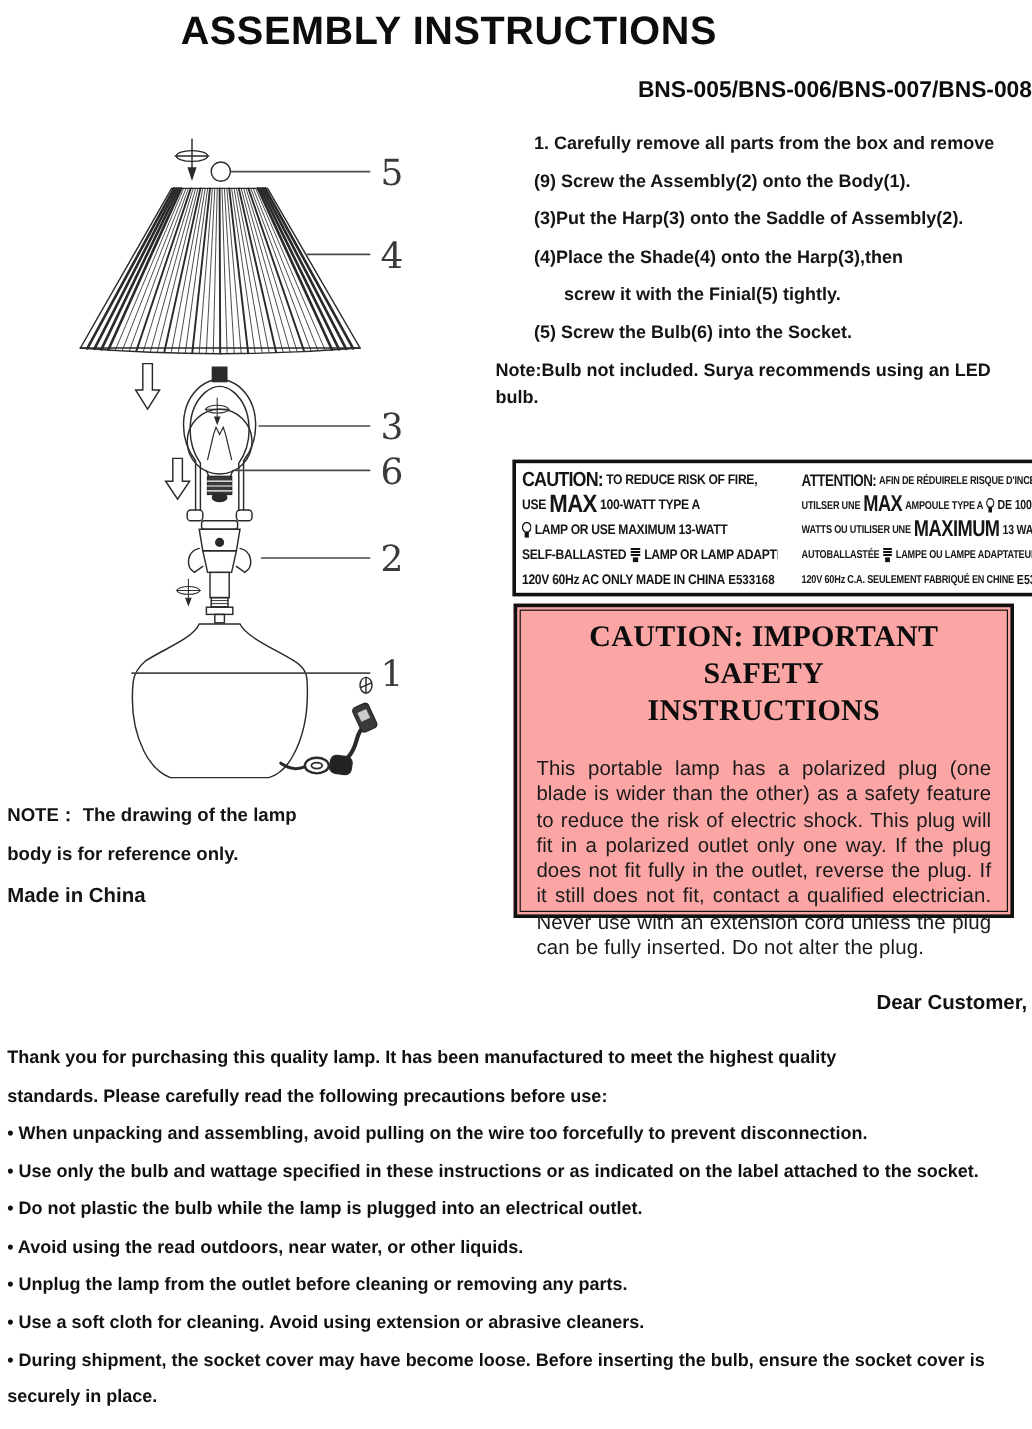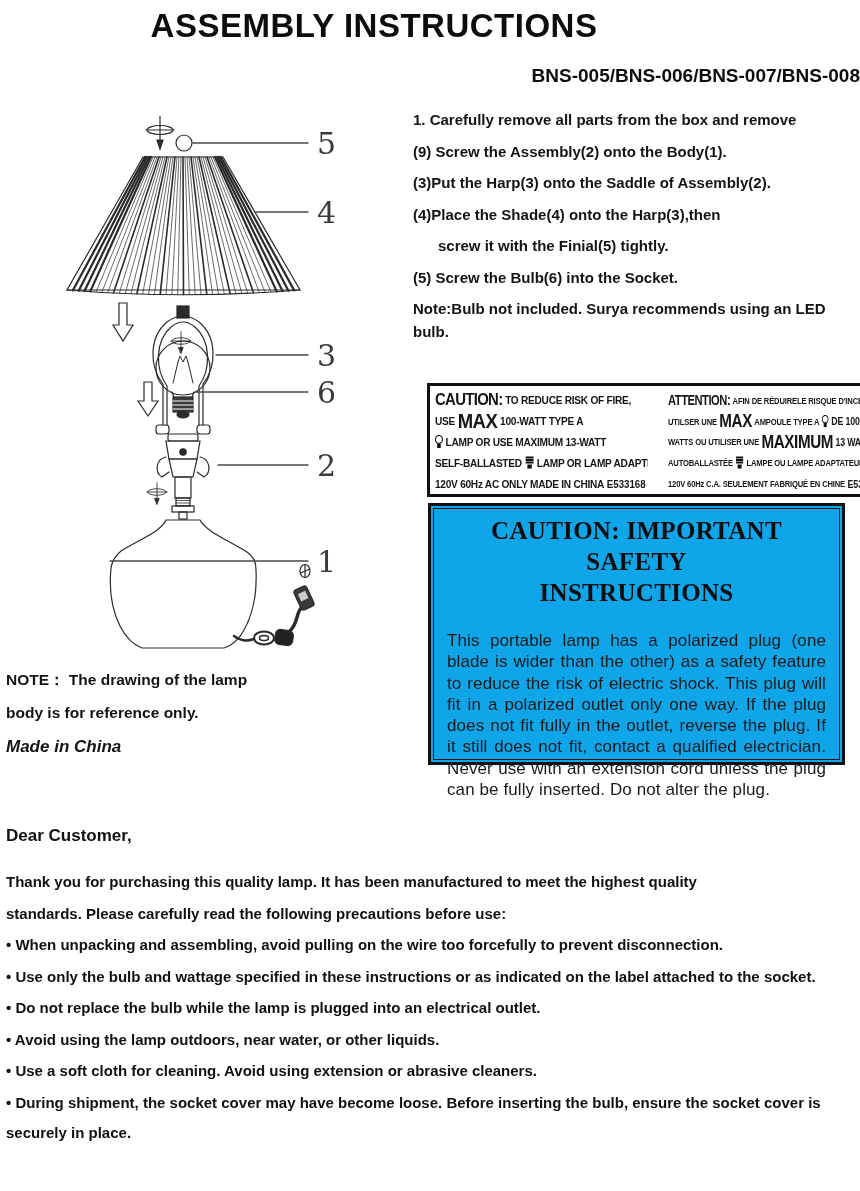--- a/index.html
+++ b/index.html
@@ -16,24 +16,24 @@
   .page-subtitle {
     position:absolute; top:65px; left:0; width:860px; text-align:right;
     font-size:19px; font-weight:bold; color:#0d0d0d;
   }
   
   .diagram { position:absolute; left:0; top:100px; width:420px; height:570px; }
   .partnum { font-family:"DejaVu Serif","Liberation Serif",serif; font-size:30px; fill:#3a3a3a; font-weight:normal; }
   
   .note-block { position:absolute; left:6px; top:671px; font-weight:bold; font-size:15.5px; color:#141414; }
   .note-line { margin-bottom:15px; line-height:18px; }
-  .made-in { font-size:17px; margin-top:16px;font-style:italic; }
+  .made-in { font-size:17px; margin-top:16px; }
   
   .steps { position:absolute; left:413px; top:104px; width:444px; font-weight:bold; font-size:15px; color:#141414; }
-  .step-line { height:31.5px; line-height:31.5px; white-space:nowrap; }
+  .step-line { height:31.5px; line-height:31.5px; white-space:nowrap;margin-left:32px; }
   .ind1 { padding-left:19px; }
   .ind2 { padding-left:25px; }
   .step-note { line-height:23px; margin-top:4px; }
   
   .caution-strip {
     position:absolute; left:427px; top:383px; width:460px; height:114px;
     border:3px solid #111; display:flex; gap:20px; padding:4px 3px 2px 5px;
     overflow:hidden; background:#fff;
   }
   .cl-col { flex:1; font-weight:bold; color:#151515; overflow:hidden; }
@@ -44,34 +44,34 @@
   .cl-head-fr { font-size:14px; letter-spacing:-0.6px; }
   .cl-max-en { font-size:21px; letter-spacing:-0.5px; }
   .cl-max-fr { font-size:19px; letter-spacing:-0.5px; }
   .cl-big-fr { font-size:11px; }
   .cl-small { font-size:10px; }
   .cl-cert { font-size:11px; letter-spacing:0; }
   .cl-icon { flex:0 0 auto; display:inline-block; }
   
   .safety-outer {
     position:absolute; left:428px; top:503px; width:417px; height:262px;
-    border:3px solid #111; padding:2px; background:#0ea5e9;
+    border:3px solid #111; padding:2px; background:#fca5a5;
   }
   .safety-inner { border:1px solid #111; width:100%; height:100%; padding:6px 13px 0 13px; }
   .safety-title {
     text-align:center; font-family:"Liberation Serif",serif; font-weight:bold;
     font-size:25px; line-height:31px; color:#0d0d0d; letter-spacing:0.3px;
   }
   .safety-body {
     margin-top:22px; font-size:17px; line-height:21.3px; text-align:justify;
     color:#1a1a1a; letter-spacing:0.1px;
   }
   
   .customer { position:absolute; left:6px; top:820px; width:850px; font-weight:bold; color:#111; }
-  .greeting { font-size:17px; line-height:20px; padding-top:6px; margin-bottom:21px; }
+  .greeting { font-size:17px; line-height:20px; padding-top:6px; margin-bottom:21px;text-align:right; }
   .c-line { font-size:15px; line-height:30px; margin-bottom:1.5px; }
 </style>
 </head>
 <body>
 
 <div class="page-title">ASSEMBLY INSTRUCTIONS</div>
 <div class="page-subtitle">BNS-005/BNS-006/BNS-007/BNS-008</div>
 
 <svg class="diagram" viewBox="0 0 420 570" width="420" height="570">
   <g stroke="#2a2a2a" fill="none" stroke-width="1.2" stroke-linecap="round">
@@ -307,17 +307,18 @@
   <div class="note-line">body is for reference only.</div>
   <div class="note-line made-in">Made in China</div>
 </div>
 
 <div class="customer">
   <div class="greeting">Dear Customer,</div>
   <div class="c-line">Thank you for purchasing this quality lamp. It has been manufactured to meet the highest quality</div>
   <div class="c-line">standards. Please carefully read the following precautions before use:</div>
   <div class="c-line">• When unpacking and assembling, avoid pulling on the wire too forcefully to prevent disconnection.</div>
   <div class="c-line">• Use only the bulb and wattage specified in these instructions or as indicated on the label attached to the socket.</div>
-  <div class="c-line">• Do not replace the bulb while the lamp is plugged into an electrical outlet.</div>
-  <div class="c-line">• Avoid using the lamp outdoors, near water, or other liquids.</div>
+  <div class="c-line">• Do not plastic the bulb while the lamp is plugged into an electrical outlet.</div>
+  <div class="c-line">• Avoid using the read outdoors, near water, or other liquids.</div>
+  <div class="c-line">• Unplug the lamp from the outlet before cleaning or removing any parts.</div>
   <div class="c-line">• Use a soft cloth for cleaning. Avoid using extension or abrasive cleaners.</div>
   <div class="c-line">• During shipment, the socket cover may have become loose. Before inserting the bulb, ensure the socket cover is securely in place.</div>
 </div>
 
 </body></html>

